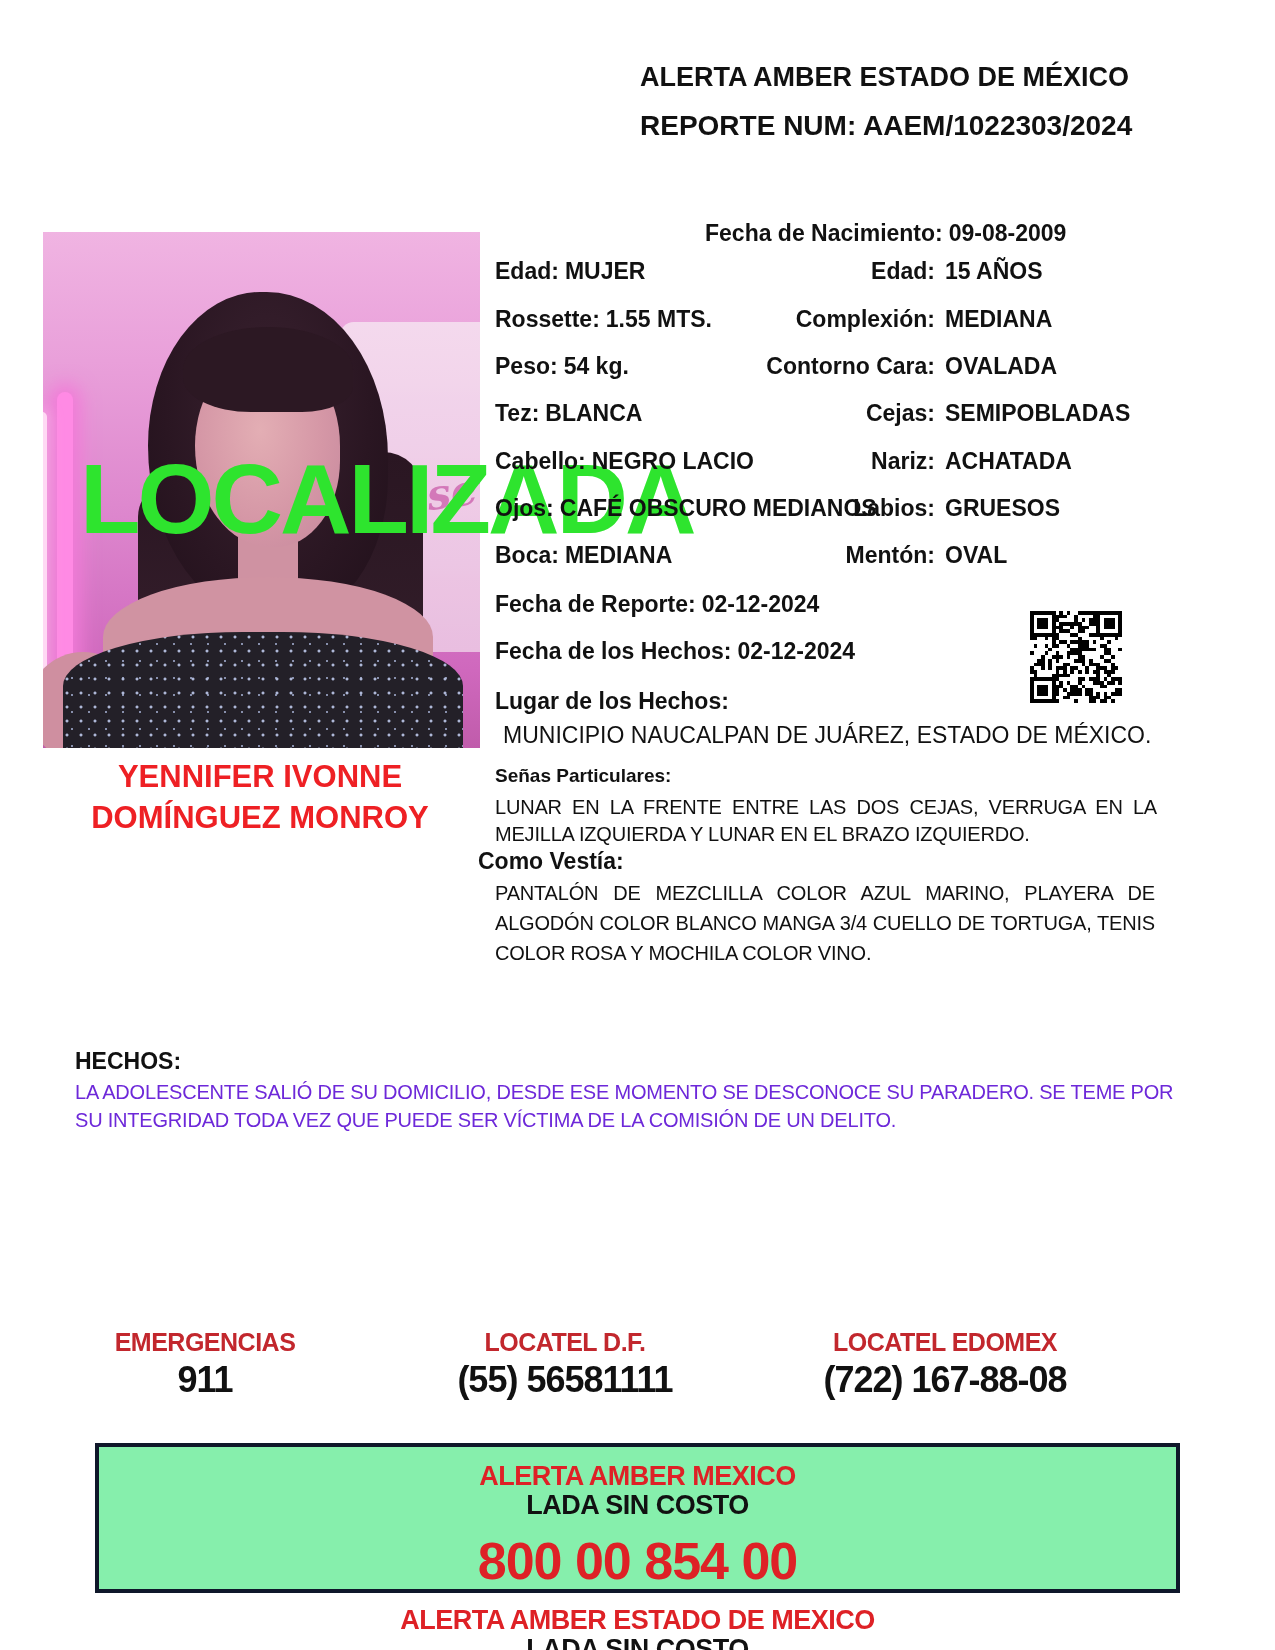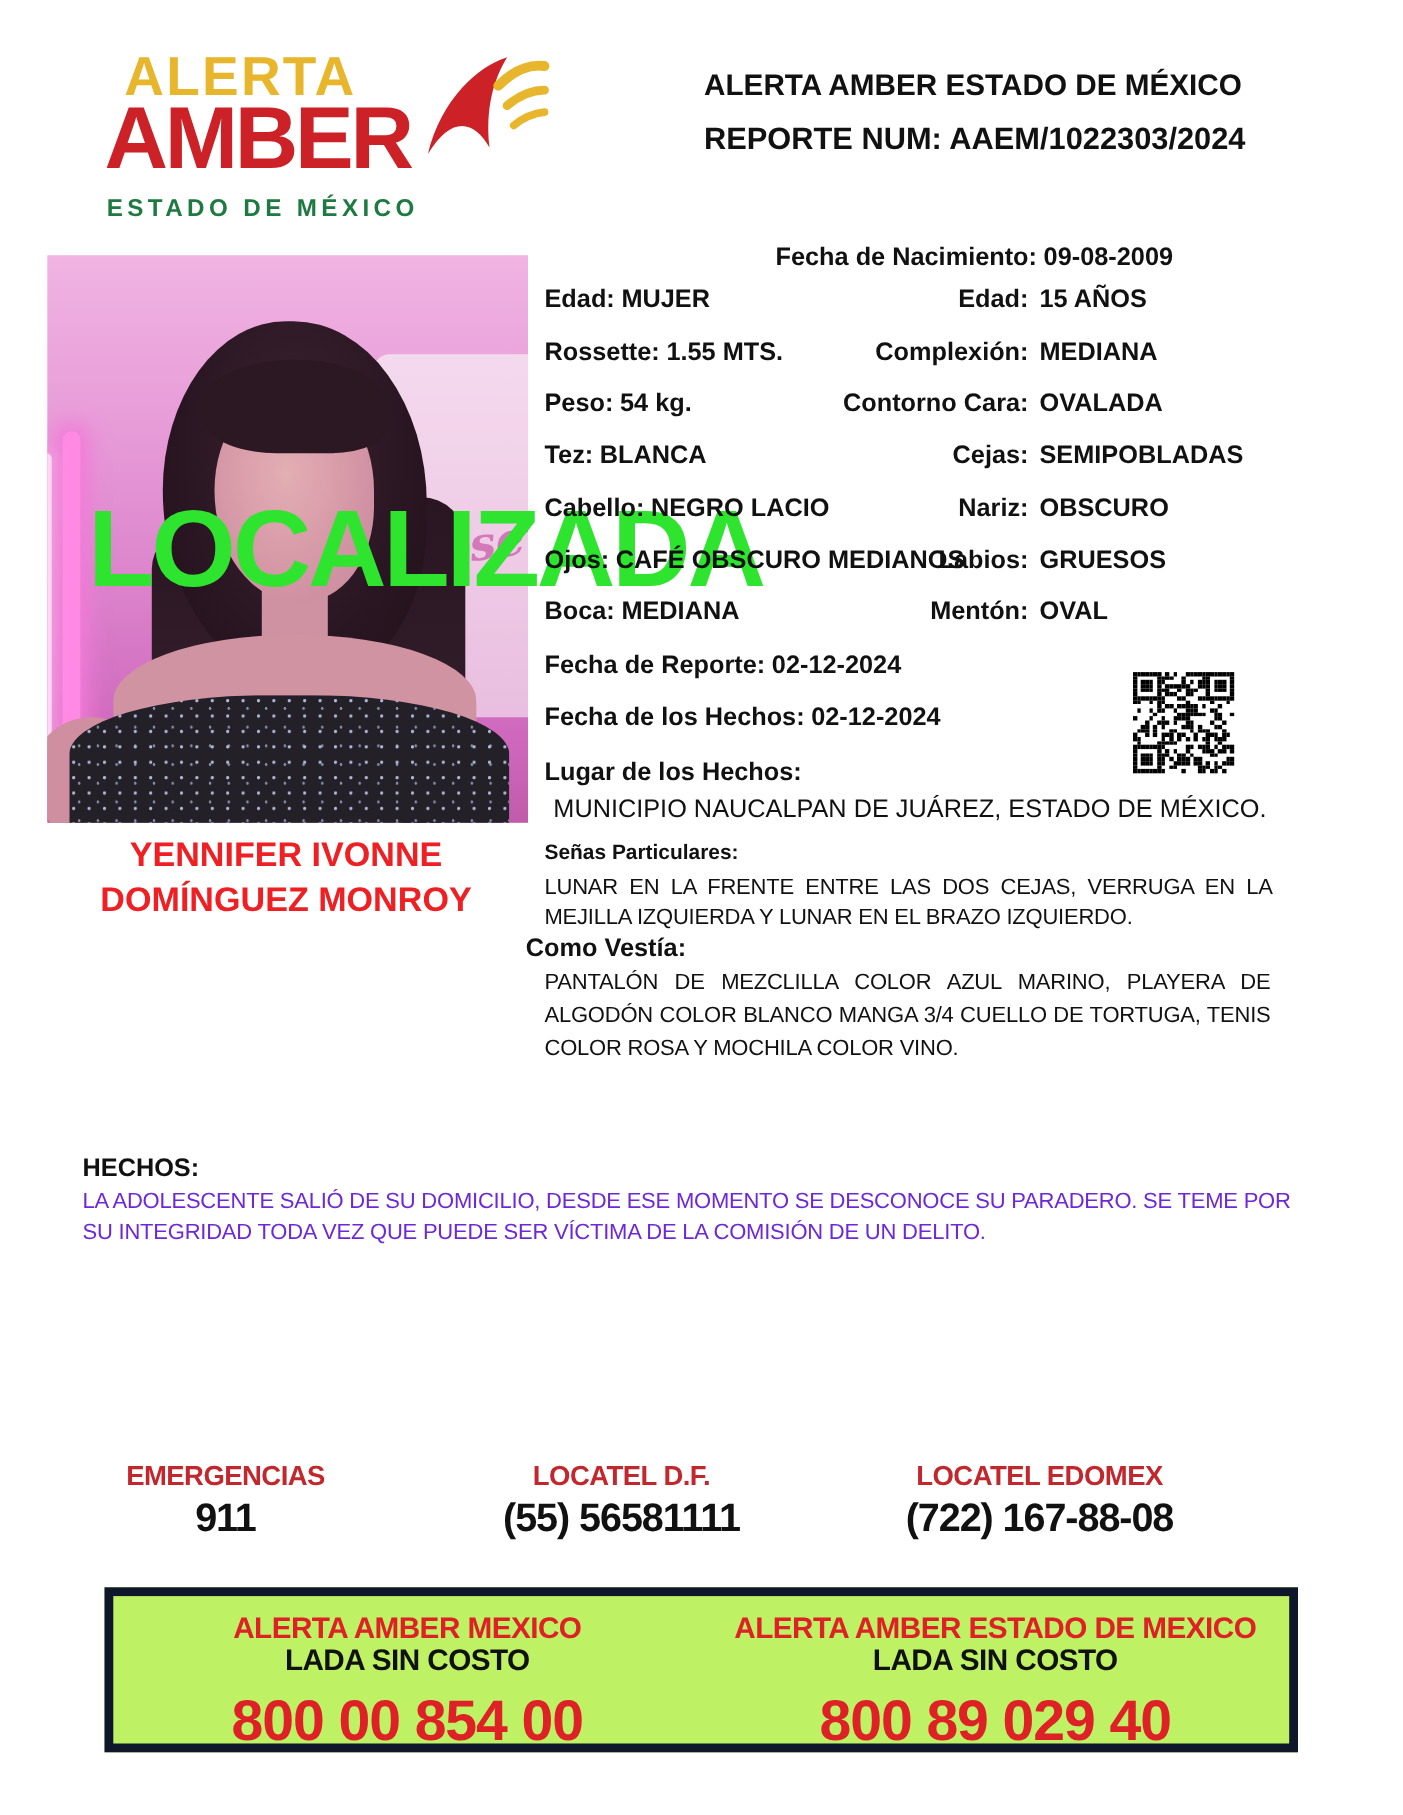--- a/index.html
+++ b/index.html
@@ -90,43 +90,32 @@
 
   
   .contact { position:absolute; text-align:center; }
   .contact .clabel { font-size:25px; font-weight:bold; color:#C2272D; letter-spacing:-0.5px; }
   .contact .cnumber { font-size:36px; font-weight:bold; color:#111; margin-top:2px; letter-spacing:-1px; }
   .contact1 { left:75px;  top:1328px; width:260px; }
   .contact2 { left:415px; top:1328px; width:300px; }
   .contact3 { left:775px; top:1328px; width:340px; }
 
   
-  .footer-box { position:absolute; left:95px; top:1443px; width:1085px; height:150px; border:8px solid #0f172a;
-                background:#bef264; display:flex; }
+  .footer-box { position:absolute; left:95px; top:1443px; width:1085px; height:150px; border:4px solid #0f172a;
+                background:#86efac; display:flex;flex-direction:column; }
   .fcol { flex:1; text-align:center; padding-top:14px; }
   .ftitle { font-size:27px; font-weight:bold; color:#DE2126; letter-spacing:-0.5px; }
   .fsub { font-size:27px; font-weight:bold; color:#111; letter-spacing:-0.5px; margin-top:-2px; }
   .fnumber { font-size:52px; font-weight:bold; color:#DE2126; margin-top:10px; letter-spacing:-1px; }
 </style>
 </head>
 <body>
 
 <div class="page">
 
-  <div class="logo">
-    <div class="logo-line1">ALERTA</div>
-    <div class="logo-line2">AMBER</div>
-    <svg class="logo-swoosh" width="120" height="115" viewBox="0 0 120 115">
-      <path d="M6,102 C18,52 52,22 78,14 C66,34 58,60 62,96 C48,72 28,66 6,102 Z" fill="#CD2128"></path>
-      <path d="M70,40 C84,26 98,20 112,22" stroke="#E8B62C" stroke-width="9" fill="none" stroke-linecap="round"></path>
-      <path d="M78,58 C90,48 100,44 112,44" stroke="#E8B62C" stroke-width="8" fill="none" stroke-linecap="round"></path>
-      <path d="M84,76 C94,68 102,65 112,64" stroke="#E8B62C" stroke-width="7" fill="none" stroke-linecap="round"></path>
-    </svg>
-    <div class="logo-line3">ESTADO DE MÉXICO</div>
-  </div>
 
   <div class="title1">ALERTA AMBER ESTADO DE MÉXICO</div>
   <div class="title2">REPORTE NUM: AAEM/1022303/2024</div>
 
   <div class="photo">
     <div class="wall-sign">
       <div class="sign-text">Rossette Fa</div>
     </div>
     <div class="neon1"></div>
     <div class="neon2"></div>
@@ -164,21 +153,21 @@
     <div class="drow" style="top:353px">
       <span class="left"><span>Peso:</span><span class="gap6">54 kg.</span></span>
       <span class="right"><span class="rlabel">Contorno Cara:</span><span class="rvalue">OVALADA</span></span>
     </div>
     <div class="drow" style="top:400px">
       <span class="left"><span>Tez:</span><span class="gap6">BLANCA</span></span>
       <span class="right"><span class="rlabel">Cejas:</span><span class="rvalue">SEMIPOBLADAS</span></span>
     </div>
     <div class="drow" style="top:448px">
       <span class="left"><span>Cabello:</span><span class="gap6">NEGRO LACIO</span></span>
-      <span class="right"><span class="rlabel">Nariz:</span><span class="rvalue">OBSCURO</span></span>
+      <span class="right"><span class="rlabel">Nariz:</span><span class="rvalue">ACHATADA</span></span>
     </div>
     <div class="drow" style="top:495px">
       <span class="left"><span>Ojos:</span><span class="gap6">CAFÉ OBSCURO MEDIANOS</span></span>
       <span class="right"><span class="rlabel">Labios:</span><span class="rvalue">GRUESOS</span></span>
     </div>
     <div class="drow" style="top:542px">
       <span class="left"><span>Boca:</span><span class="gap6">MEDIANA</span></span>
       <span class="right"><span class="rlabel">Mentón:</span><span class="rvalue">OVAL</span></span>
     </div>
 

